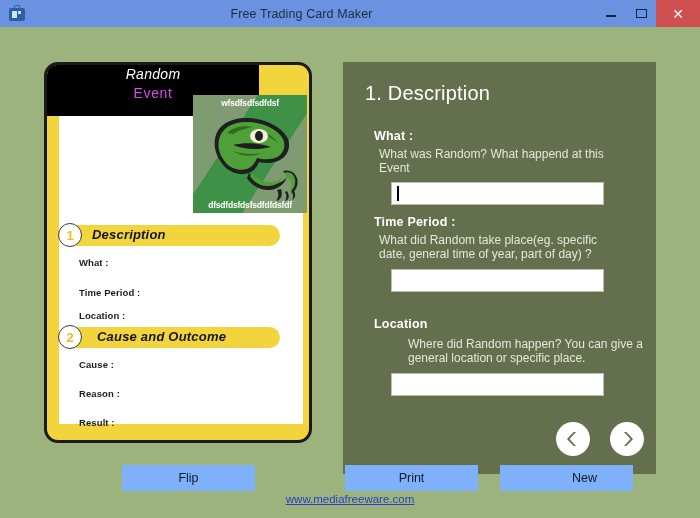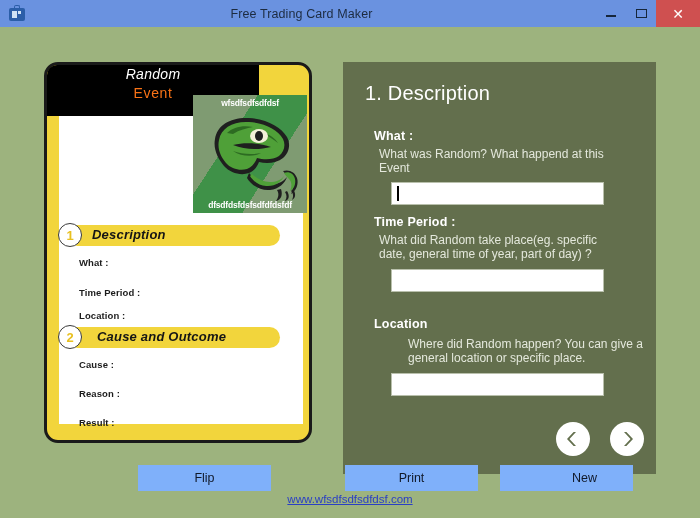--- a/index.html
+++ b/index.html
@@ -121,21 +121,21 @@
   }
   .card-title-1 {
     font-size: 14px;
     font-style: italic;
     color: #ffffff;
     line-height: 19px;
     letter-spacing: .3px;
   }
   .card-title-2 {
     font-size: 14px;
-    color: #f97316;
+    color: #d946ef;
     line-height: 19px;
     letter-spacing: .6px;
   }
 
   .card-white {
     position: absolute;
     left: 12px; top: 51px;
     width: 244px; height: 308px;
     background: #fff;
   }
@@ -401,19 +401,19 @@
           <path d="M12 2 L5.5 9 L12 16 L9.6 16 L3 9 L9.6 2 Z" fill="#636f4d"></path>
         </svg>
       </div>
       <div class="navbtn" style="left:267px; top:360px;">
         <svg width="18" height="18" viewBox="0 0 18 18">
           <path d="M6 2 L12.5 9 L6 16 L8.4 16 L15 9 L8.4 2 Z" fill="#636f4d"></path>
         </svg>
       </div>
     </div>
 
-    <button class="btm-btn" style="left:122px; top:438px; width:133px;margin-left:16px;">Flip</button>
+    <button class="btm-btn" style="left:122px; top:438px; width:133px;">Flip</button>
     <button class="btm-btn" style="left:345px; top:438px; width:133px;">Print</button>
     <button class="btm-btn" style="left:500px; top:438px; width:133px;padding-left:36px;">New</button>
 
-    <a class="footer-link" href="#">www.wfsdfsdfsdfdsf.com</a>
+    <a class="footer-link" href="#">www.mediafreeware.com</a>
   </div>
 </div>
 
 </body></html>

